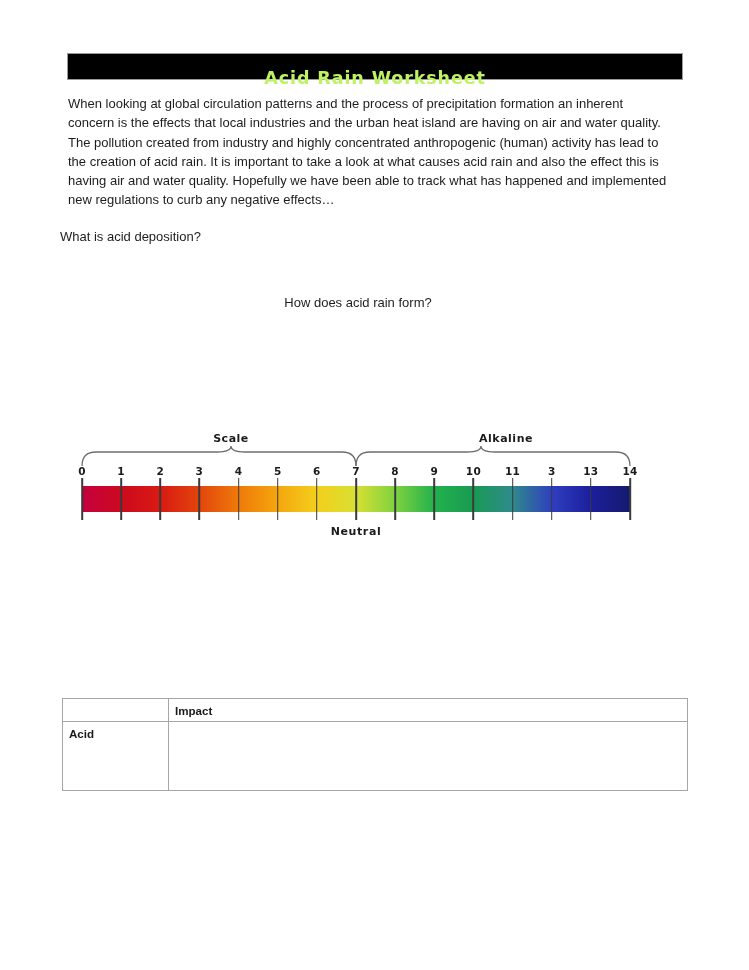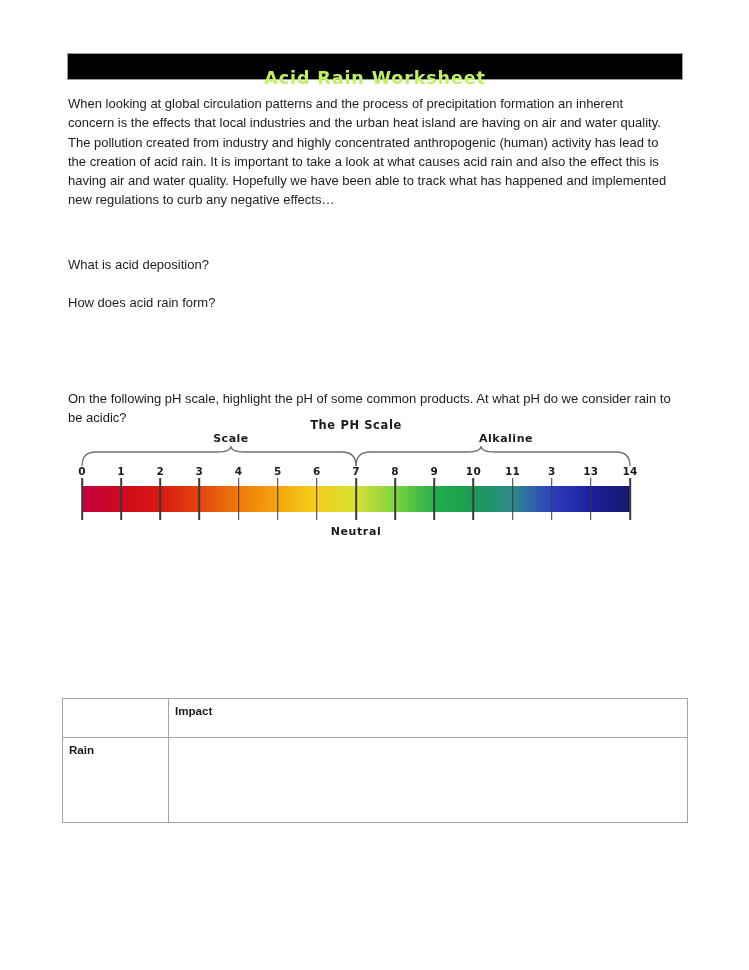--- a/index.html
+++ b/index.html
@@ -57,29 +57,29 @@
     line-height: 19.3px;
     color: #1d1d1d;
     text-align: left;
   }
   #intro-paragraph {
     left: 68px;
     top: 94px;
     width: 604px;
   }
   #question-1 {
-    left: 68px;
+    left: 60px;
     top: 227px;
     width: 580px;
-    margin-top: 28px;
   }
   #question-2 {
     left: 68px;
     top: 293px;
     width: 580px;
+    text-align: center;
   }
   #question-3 {
     left: 68px;
     top: 389px;
     width: 604px;
   }
 
   
   .ph-figure {
     position: absolute;
@@ -183,21 +183,21 @@
     left: 62px;
     top: 698px;
     width: 626px;
     border-collapse: collapse;
     table-layout: fixed;
     font-family: "Liberation Sans", sans-serif;
   }
   .impact-table td, .impact-table th {
     border: 1px solid #a6a6a6;
     vertical-align: top;
-    padding: 4px 6px 16px 6px;
+    padding: 4px 6px 0 6px;
     font-size: 11.6px;
     line-height: 16px;
     text-align: left;
   }
   .impact-table .col-label { width: 93px; }
   .impact-table th {
     font-weight: bold;
     height: 18px;
   }
   .impact-table td.row-label {
@@ -216,25 +216,23 @@
   <div class="title-banner">
     <span class="title-text">Acid Rain Worksheet</span>
   </div>
 
   <div class="body-text" id="intro-paragraph">When looking at global circulation patterns and the process of precipitation formation an inherent concern is the effects that local industries and the urban heat island are having on air and water quality.  The pollution created from industry and highly concentrated anthropogenic (human) activity has lead to the creation of acid rain.  It is important to take a look at what causes acid rain and also the effect this is having air and water quality.  Hopefully we have been able to track what has happened and implemented new regulations to curb any negative effects…</div>
 
   <div class="body-text" id="question-1">What is acid deposition?</div>
 
   <div class="body-text" id="question-2">How does acid rain form?</div>
 
-  <div class="body-text" id="question-3">On the following pH scale, highlight the pH of some common products.  At what pH do we consider rain to be acidic?</div>
 
   <div class="ph-figure">
 
-    <div class="ph-title">The PH Scale</div>
 
     <div class="ph-range-label" id="label-acidic">Scale</div>
     <div class="ph-range-label" id="label-alkaline">Alkaline</div>
 
     <div class="brace-layer">
       <svg width="580" height="22" viewBox="0 0 580 22">
         <path d="M 16 20 Q 16 6 30 6 L 151 6 Q 165 6 165 0 Q 165 6 179 6 L 276 6 Q 290 6 290 20" fill="none" stroke="#6d6d6d" stroke-width="1.3"></path>
         <path d="M 290 20 Q 290 6 304 6 L 401 6 Q 415 6 415 0 Q 415 6 429 6 L 550 6 Q 564 6 564 20" fill="none" stroke="#6d6d6d" stroke-width="1.3"></path>
       </svg>
     </div>
@@ -283,19 +281,19 @@
 
   <table class="impact-table">
     <thead>
       <tr>
         <th class="col-label"></th>
         <th>Impact</th>
       </tr>
     </thead>
     <tbody>
         <tr>
-          <td class="col-label row-label">Rain</td>
+          <td class="col-label row-label">Acid</td>
           <td class="row-blank"></td>
         </tr>
       </tbody>
   </table>
 
 </div>
 
 </body></html>

